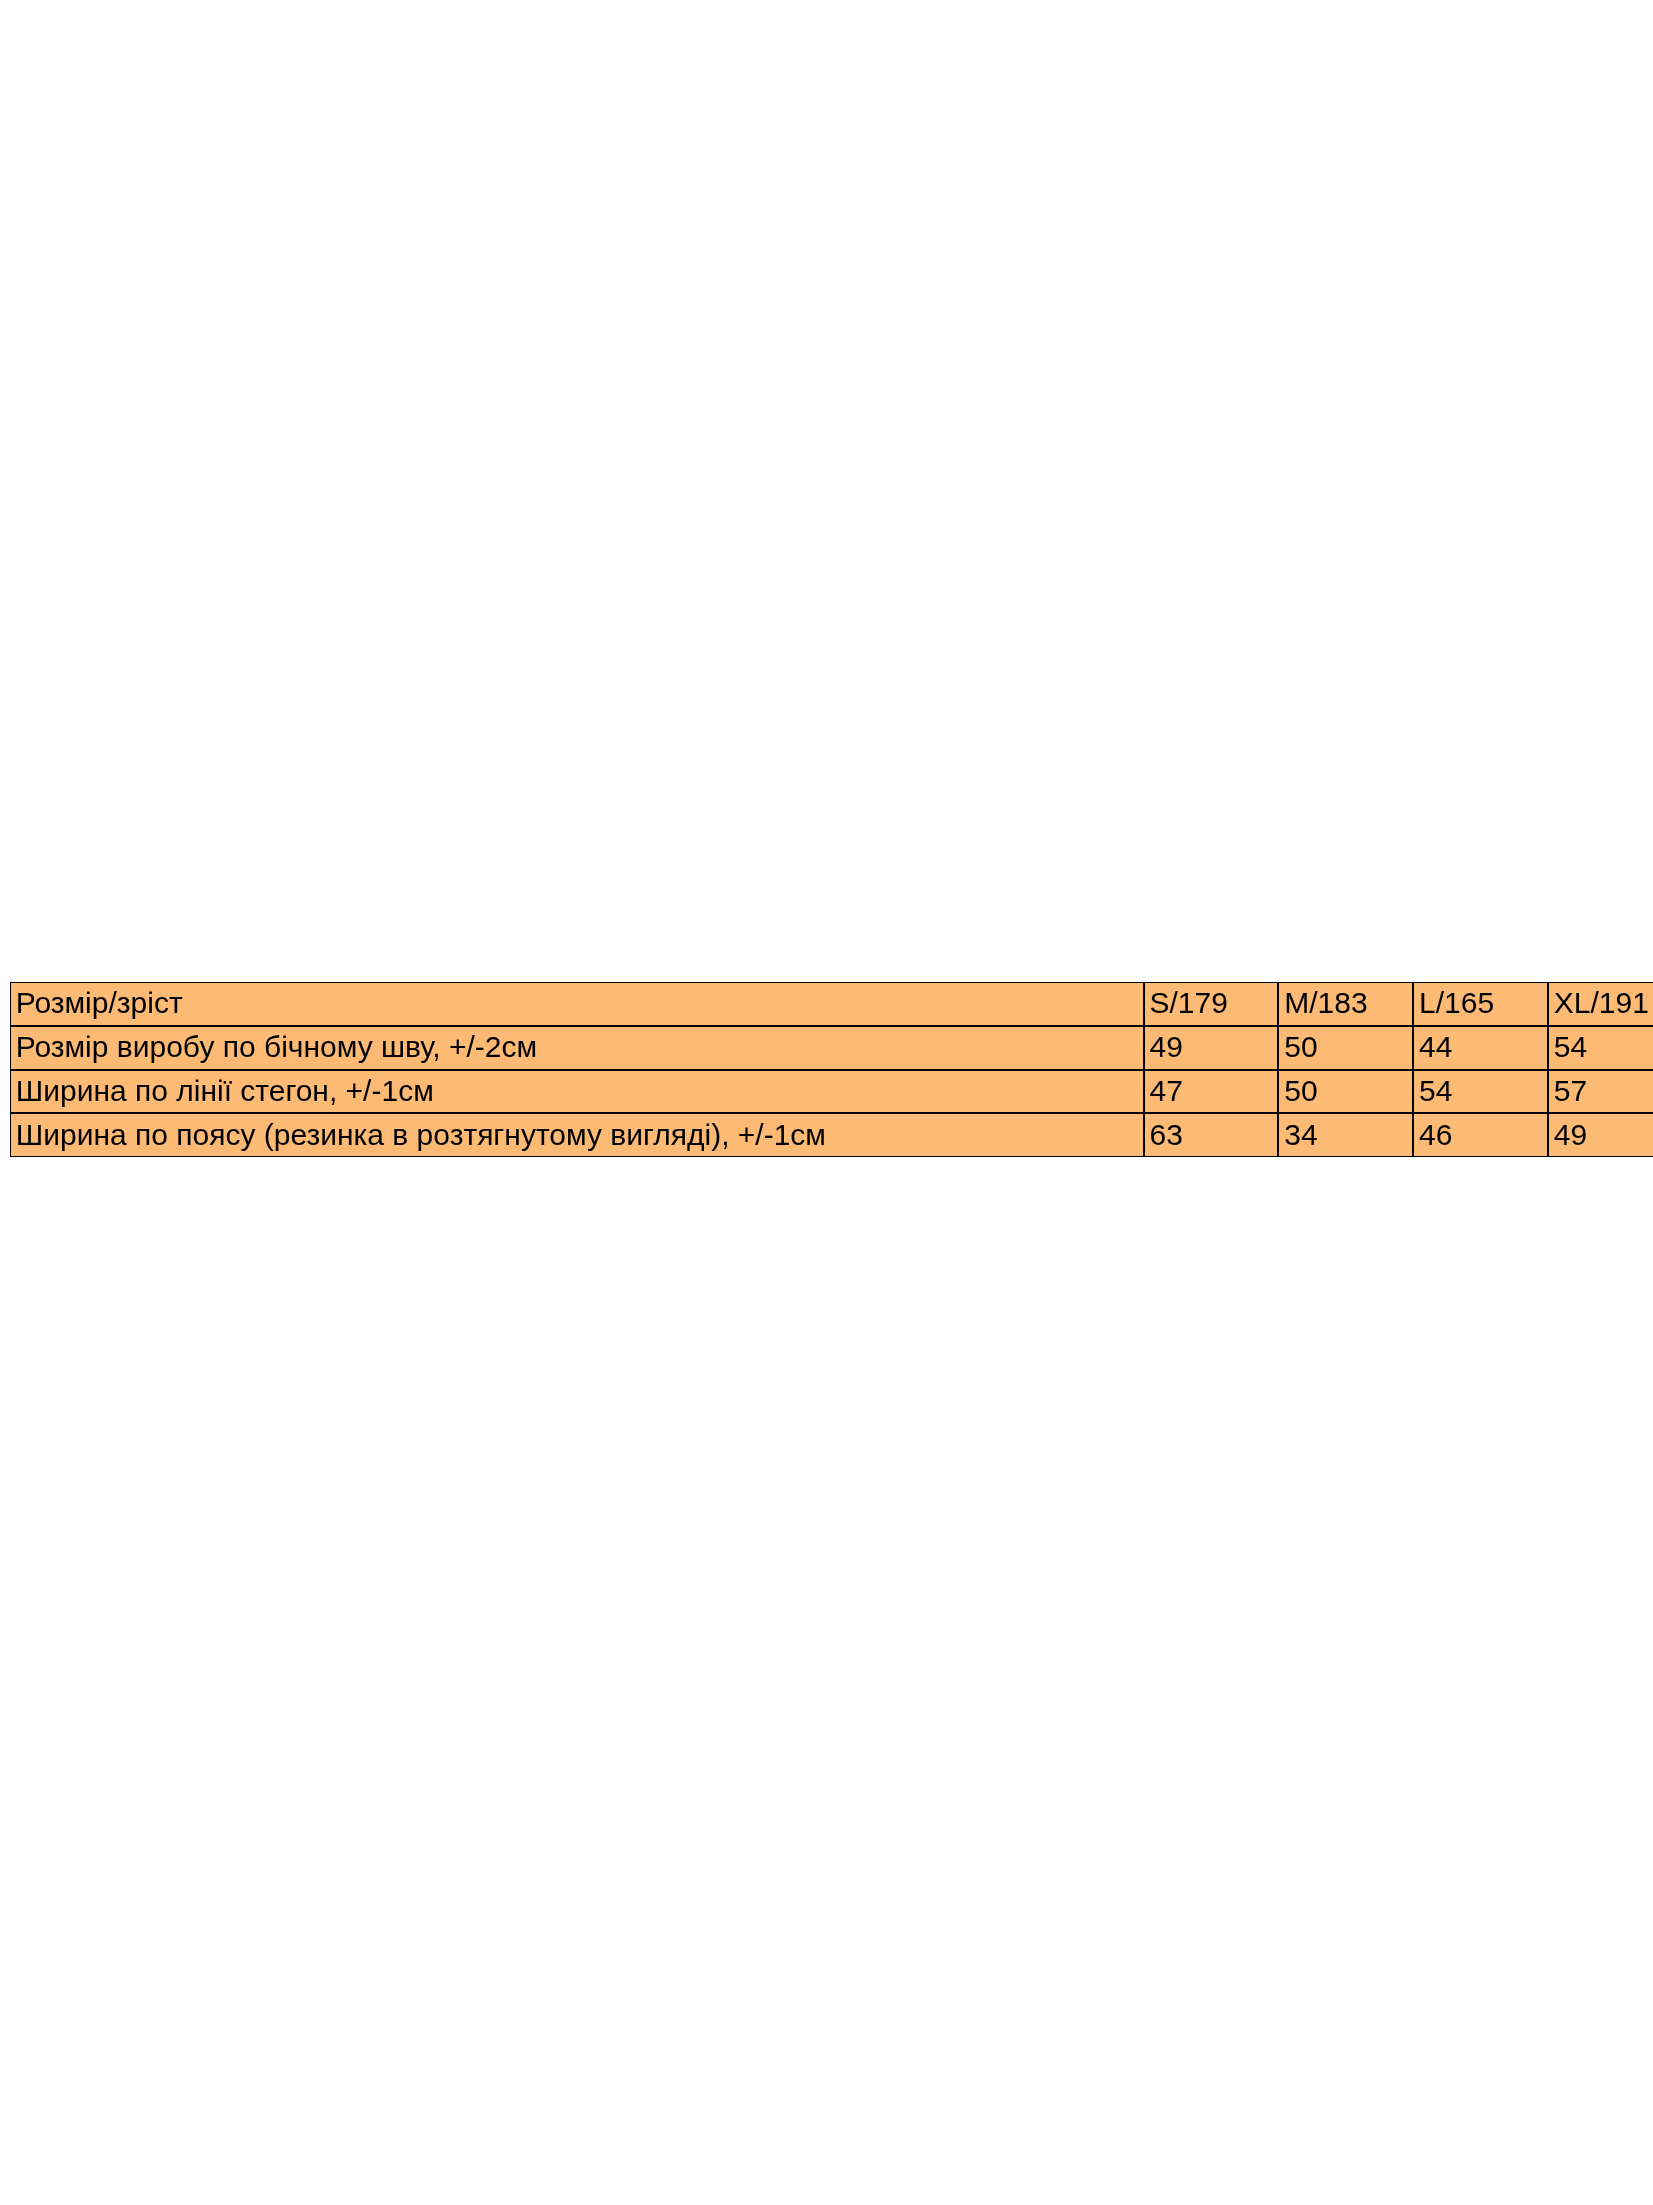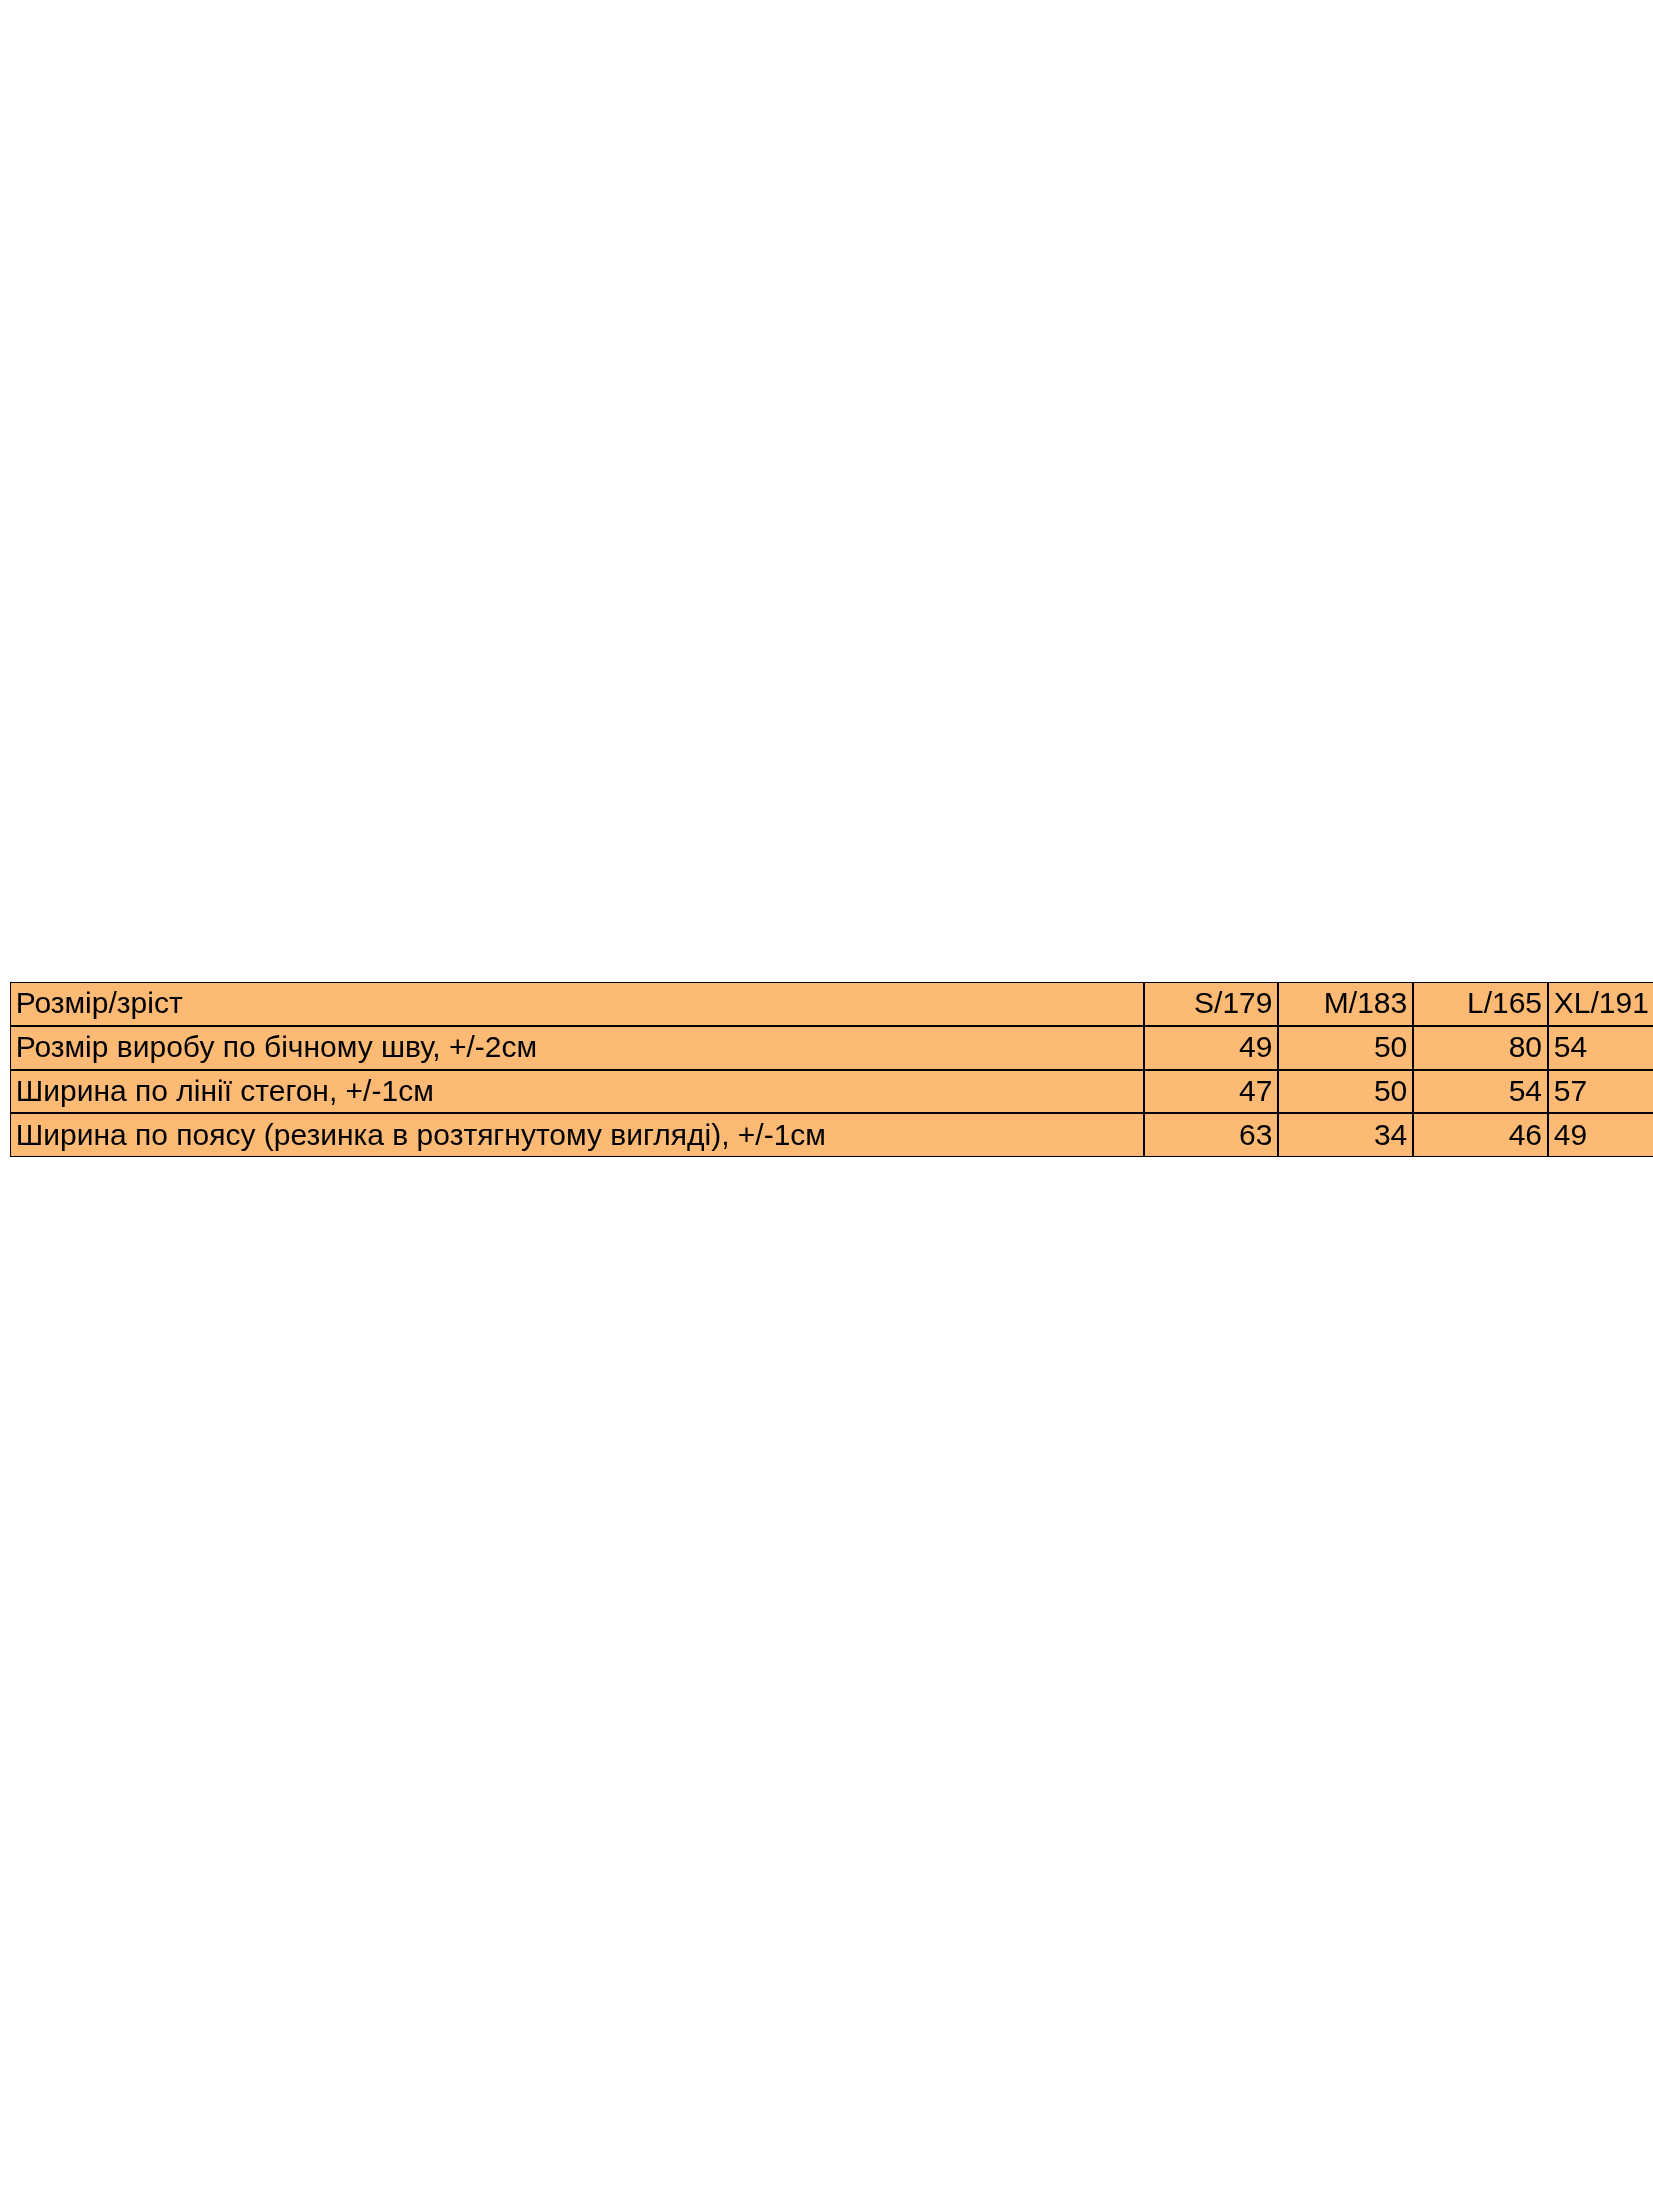--- a/index.html
+++ b/index.html
@@ -40,21 +40,21 @@
   
   table.size-table td + td {
     border-left: 1.6px solid #000000;
   }
   td.label-col {
     width: 1122px;
     text-align: left;
   }
   td.val-col {
     width: 123px;
-    text-align: right;
+    text-align: left;
     margin-left: 31px;
   }
   td.val-col-last {
     width: 140px;
     text-align: left;
   }
 </style>
 </head>
 <body>
 
@@ -65,21 +65,21 @@
         <td class="label-col">Розмір/зріст</td>
         <td class="val-col">S/179</td>
         <td class="val-col">M/183</td>
         <td class="val-col">L/165</td>
         <td class="val-col-last">XL/191</td>
       </tr>
       <tr>
         <td class="label-col">Розмір виробу по бічному шву, +/-2см</td>
         <td class="val-col">49</td>
         <td class="val-col">50</td>
-        <td class="val-col">80</td>
+        <td class="val-col">44</td>
         <td class="val-col-last">54</td>
       </tr>
       <tr>
         <td class="label-col">Ширина по лінії стегон, +/-1см</td>
         <td class="val-col">47</td>
         <td class="val-col">50</td>
         <td class="val-col">54</td>
         <td class="val-col-last">57</td>
       </tr>
       <tr>

